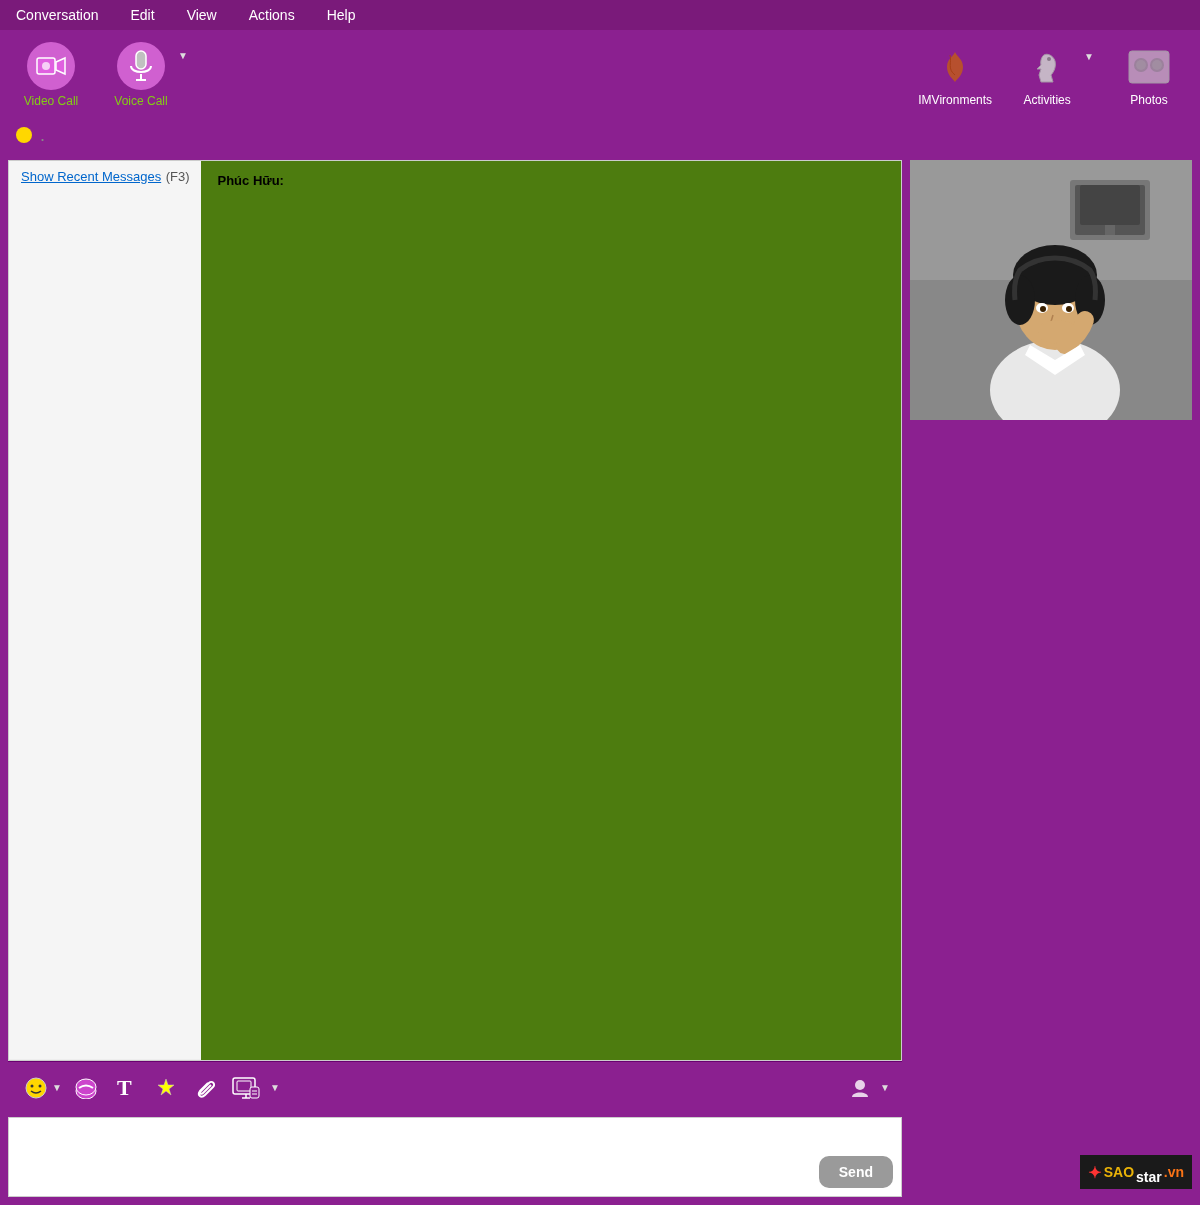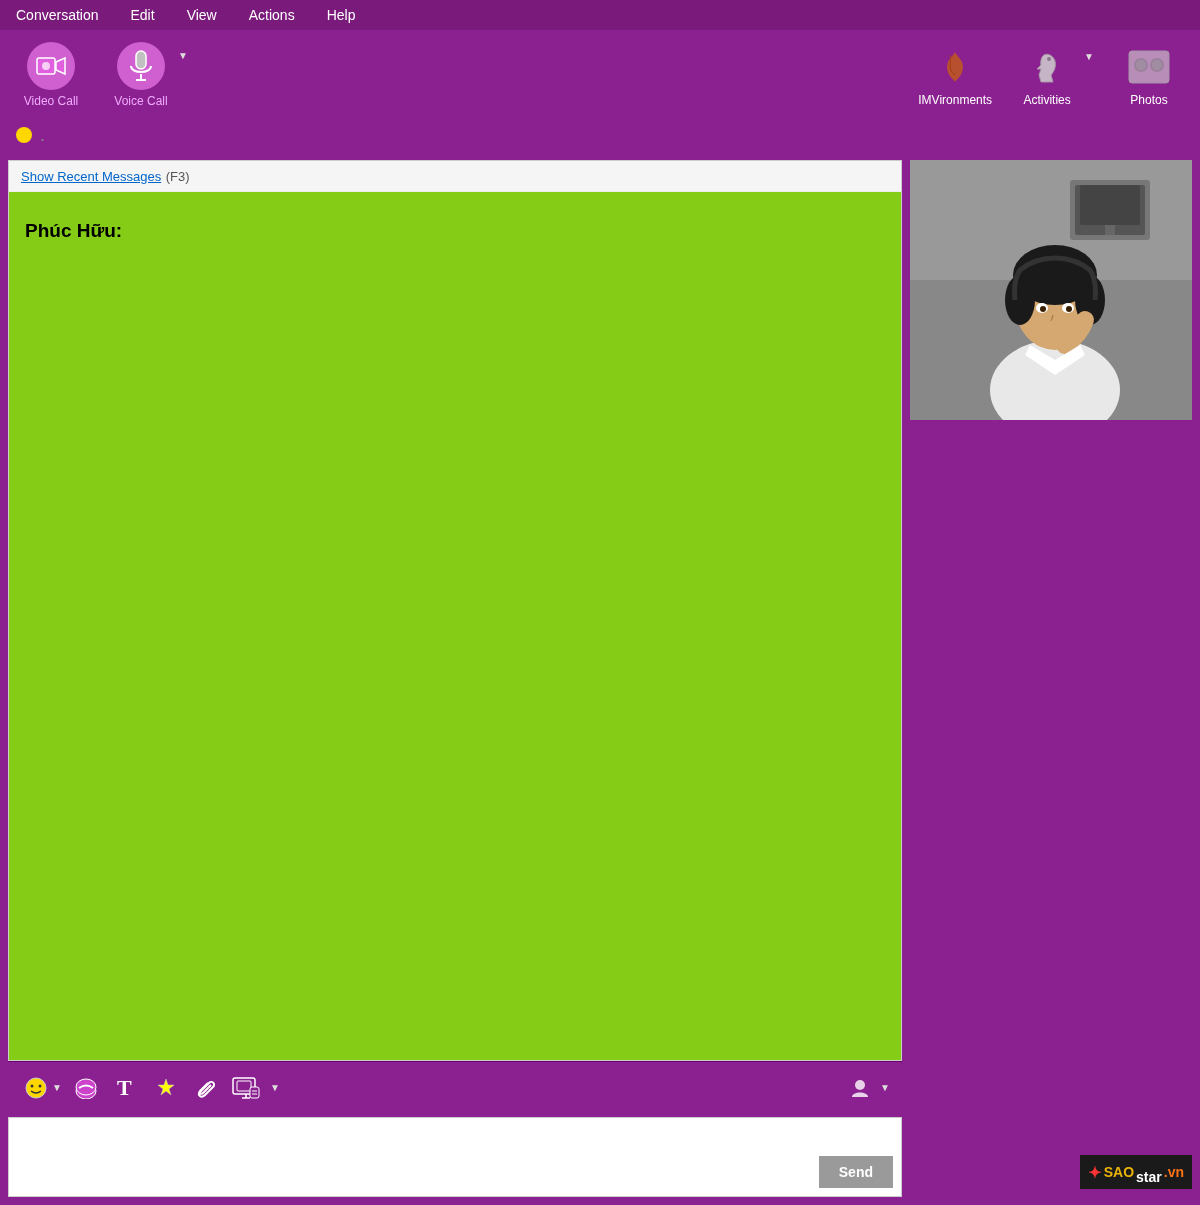--- a/index.html
+++ b/index.html
@@ -34,21 +34,21 @@
       align-items: center;
       padding: 8px 16px;
       height: 90px;
       gap: 20px;
     }
     .toolbar-btn {
       display: flex;
       flex-direction: column;
       align-items: center;
       cursor: pointer;
-      color: #f0abfc;
+      color: #84cc16;
       font-size: 12px;
       gap: 4px;
       min-width: 70px;
     }
     .toolbar-btn .icon-circle {
       width: 48px;
       height: 48px;
       border-radius: 50%;
       background: #d060d0;
       display: flex;
@@ -123,26 +123,25 @@
     .chat-panel {
       flex: 1;
       display: flex;
       flex-direction: column;
       background: #8b2090;
       padding: 8px 8px 8px 8px;
     }
 
     
     .messages-area {
-      background: #84cc16;
+      background: #4d7c0f;
       flex: 1;
       border: 1px solid #ccc;
       display: flex;
-      flex-direction: column;
-      gap: 16px;
+      flex-direction: row;
     }
     .show-recent {
       padding: 6px 12px;
       border-bottom: 1px solid #eee;
       background: #f5f5f5;
     }
     .show-recent a {
       color: #0066cc;
       text-decoration: underline;
       font-size: 13px;
@@ -152,21 +151,21 @@
       color: #555;
       font-size: 13px;
     }
     .message-content {
       padding: 12px 16px;
       flex: 1;
       overflow-y: auto;
     }
     .sender-name {
       font-weight: bold;
-      font-size: 19px;
+      font-size: 13px;
       color: #000;
       margin-bottom: 8px;
     }
     .message-text {
       font-size: 18px;
       line-height: 1.5;
       color: #111;
     }
 
     
@@ -224,21 +223,21 @@
       padding: 8px;
       background: white;
     }
     .send-btn {
       background: #9a9a9a;
       color: white;
       border: none;
       padding: 8px 20px;
       font-size: 14px;
       cursor: pointer;
-      border-radius: 0;
+      border-radius: 10px;
       font-weight: bold;
     }
 
     
     .right-panel {
       width: 290px;
       display: flex;
       flex-direction: column;
       background: #8b2090;
       padding: 8px 8px 8px 0;

